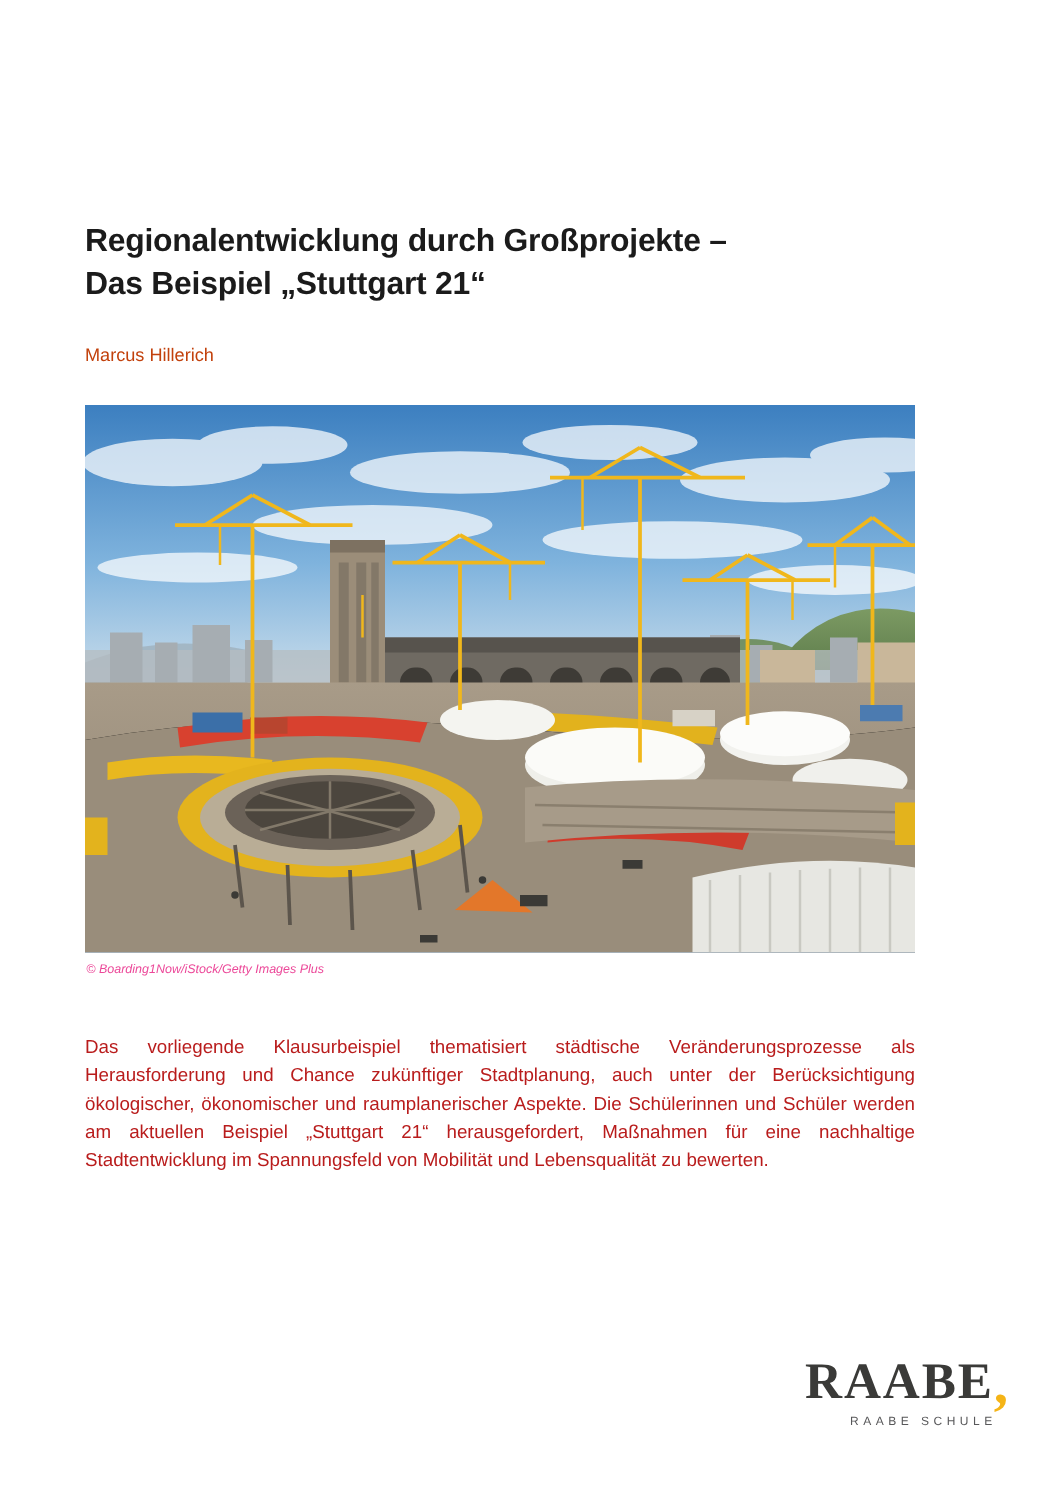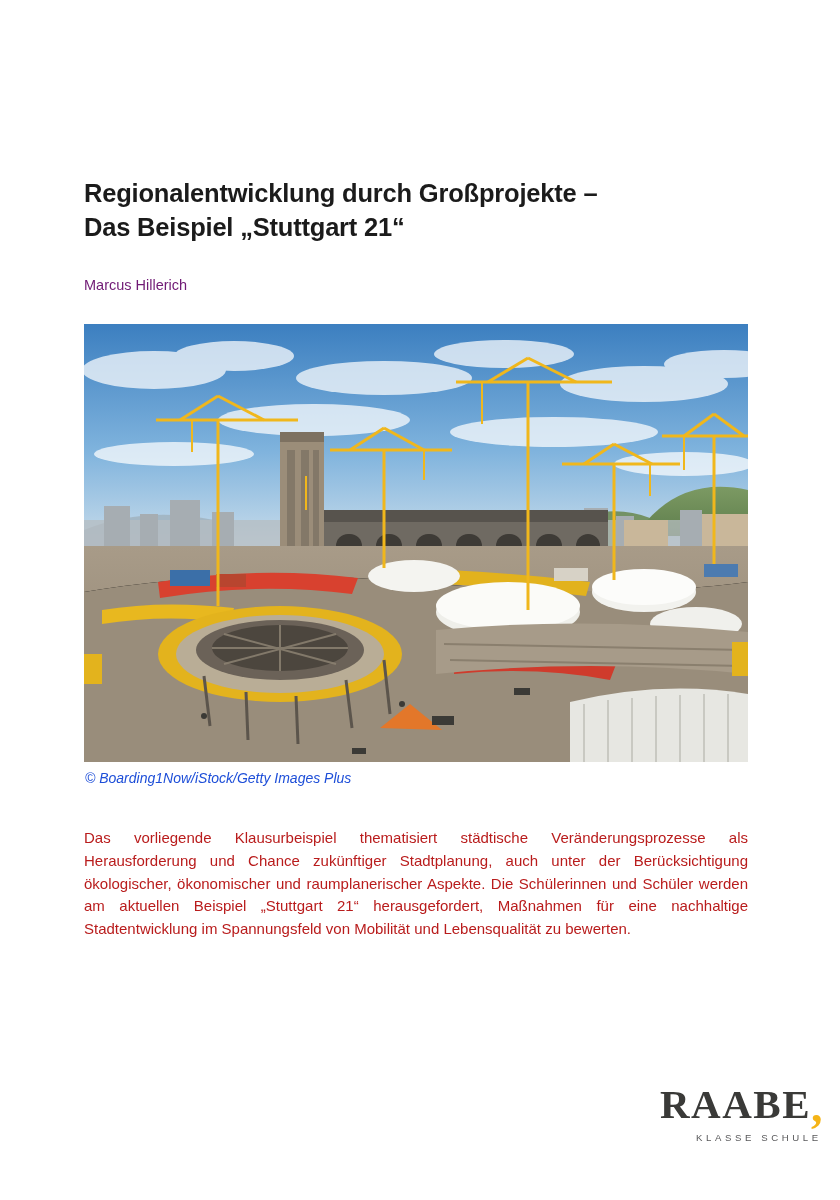--- a/index.html
+++ b/index.html
@@ -15,21 +15,21 @@
     color: #1a1a1a;
     overflow: hidden;
   }
   .page {
     position: absolute;
     inset: 0;
     background: #ffffff;
   }
   .content {
     position: absolute;
-    left: 84px;
+    left: 68px;
     top: 0;
     width: 668px;
     height: 1200px;
   }
   .title {
     position: absolute;
     top: 160px;
     left: 0;
     width: 660px;
     font-size: 25.5px;
@@ -37,41 +37,41 @@
     line-height: 1.33;
     letter-spacing: -0.2px;
     color: #1b1b1b;
     white-space: pre-line;
   }
   .author {
     position: absolute;
     top: 277px;
     left: 0;
     font-size: 14.5px;
-    color: #701a75;
+    color: #c2410c;
   }
   .figure {
     position: absolute;
     top: 324px;
     left: 0;
     width: 664px;
     height: 438px;
     overflow: hidden;
     background: #8fb6d8;
   }
   .figure svg {
     display: block;
   }
   .caption {
     position: absolute;
     top: 770px;
     left: 1px;
-    font-size: 14px;
+    font-size: 10px;
     font-style: italic;
-    color: #1d4ed8;
+    color: #ec4899;
     text-align: right;
   }
   .abstract {
     position: absolute;
     top: 812px;
     left: 0;
     width: 664px;
     font-size: 15px;
     line-height: 1.52;
     text-align: justify;
@@ -305,17 +305,17 @@
         </g>
       </svg>
     </div>
 
     <div class="caption">© Boarding1Now/iStock/Getty Images Plus</div>
 
     <p class="abstract">Das vorliegende Klausurbeispiel thematisiert städtische Veränderungsprozesse als Herausforderung und Chance zukünftiger Stadtplanung, auch unter der Berücksichtigung ökologischer, ökonomischer und raumplanerischer Aspekte. Die Schülerinnen und Schüler werden am aktuellen Beispiel „Stuttgart 21“ herausgefordert, Maßnahmen für eine nachhaltige Stadtentwicklung im Spannungsfeld von Mobilität und Lebensqualität zu bewerten.</p>
 
     <div class="logo">
       <span class="logo-word"><span>RAABE</span><span class="logo-comma">,</span></span>
-      <span class="logo-sub">KLASSE SCHULE</span>
+      <span class="logo-sub">RAABE SCHULE</span>
     </div>
 
   </div>
 </div>
 
 </body></html>

